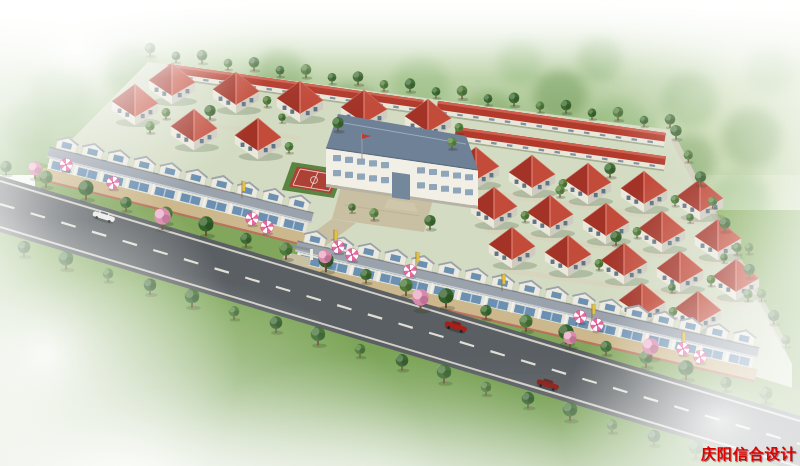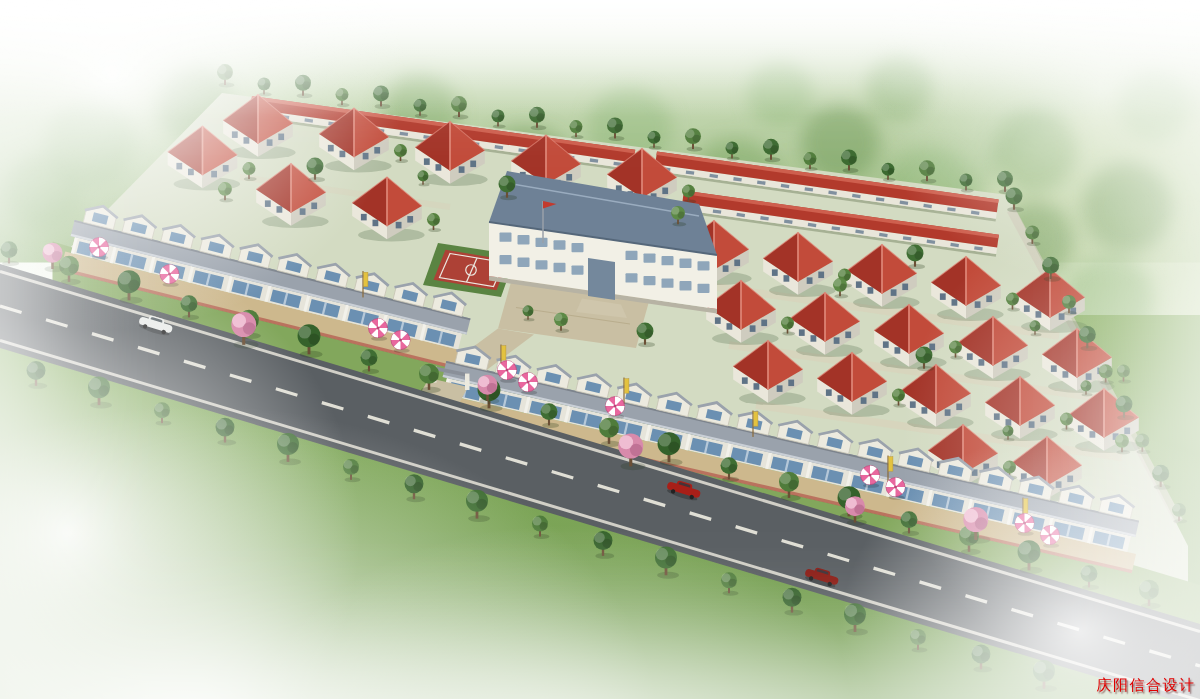--- a/index.html
+++ b/index.html
@@ -9,21 +9,21 @@
   .mist{position:absolute;pointer-events:none;}
   .m-top{left:0;top:0;width:800px;height:78px;background:linear-gradient(rgba(255,255,255,.9),rgba(255,255,255,0));}
   .m-tl{left:-120px;top:-120px;width:390px;height:340px;background:radial-gradient(closest-side,rgba(255,255,255,.95),rgba(255,255,255,0));}
   .m-left{left:-150px;top:160px;width:390px;height:390px;background:radial-gradient(closest-side,rgba(255,255,255,.92),rgba(255,255,255,0));}
   .m-bl{left:-180px;top:270px;width:620px;height:440px;background:radial-gradient(closest-side,rgba(255,255,255,.97),rgba(255,255,255,0));}
   .m-bm{left:160px;top:350px;width:430px;height:300px;background:radial-gradient(closest-side,rgba(255,255,255,.6),rgba(255,255,255,0));}
   .m-tr{right:-90px;top:-70px;width:310px;height:260px;background:radial-gradient(closest-side,rgba(255,255,255,.65),rgba(255,255,255,0));}
   .m-r{right:-130px;top:130px;width:330px;height:330px;background:radial-gradient(closest-side,rgba(255,255,255,.5),rgba(255,255,255,0));}
   .m-br{right:-80px;bottom:-90px;width:320px;height:270px;background:radial-gradient(closest-side,rgba(255,255,255,.85),rgba(255,255,255,0));}
   .vignette{position:absolute;inset:0;pointer-events:none;box-shadow:inset 0 0 75px 28px rgba(255,255,255,.75);}
-  .watermark{position:absolute;right:3px;bottom:2px;font-size:10px;font-weight:normal;letter-spacing:1px;
+  .watermark{position:absolute;right:3px;bottom:2px;font-size:15px;font-weight:bold;letter-spacing:1px;
              text-shadow:1px 1px 1px rgba(70,0,0,.55);}
 </style>
 </head>
 <body>
 
 <div class="canvas">
 
 <svg class="scene" width="800" height="466" viewBox="0 0 800 466">
   <defs>
     <linearGradient id="forestGrad" x1="0" y1="0" x2="0" y2="1">

